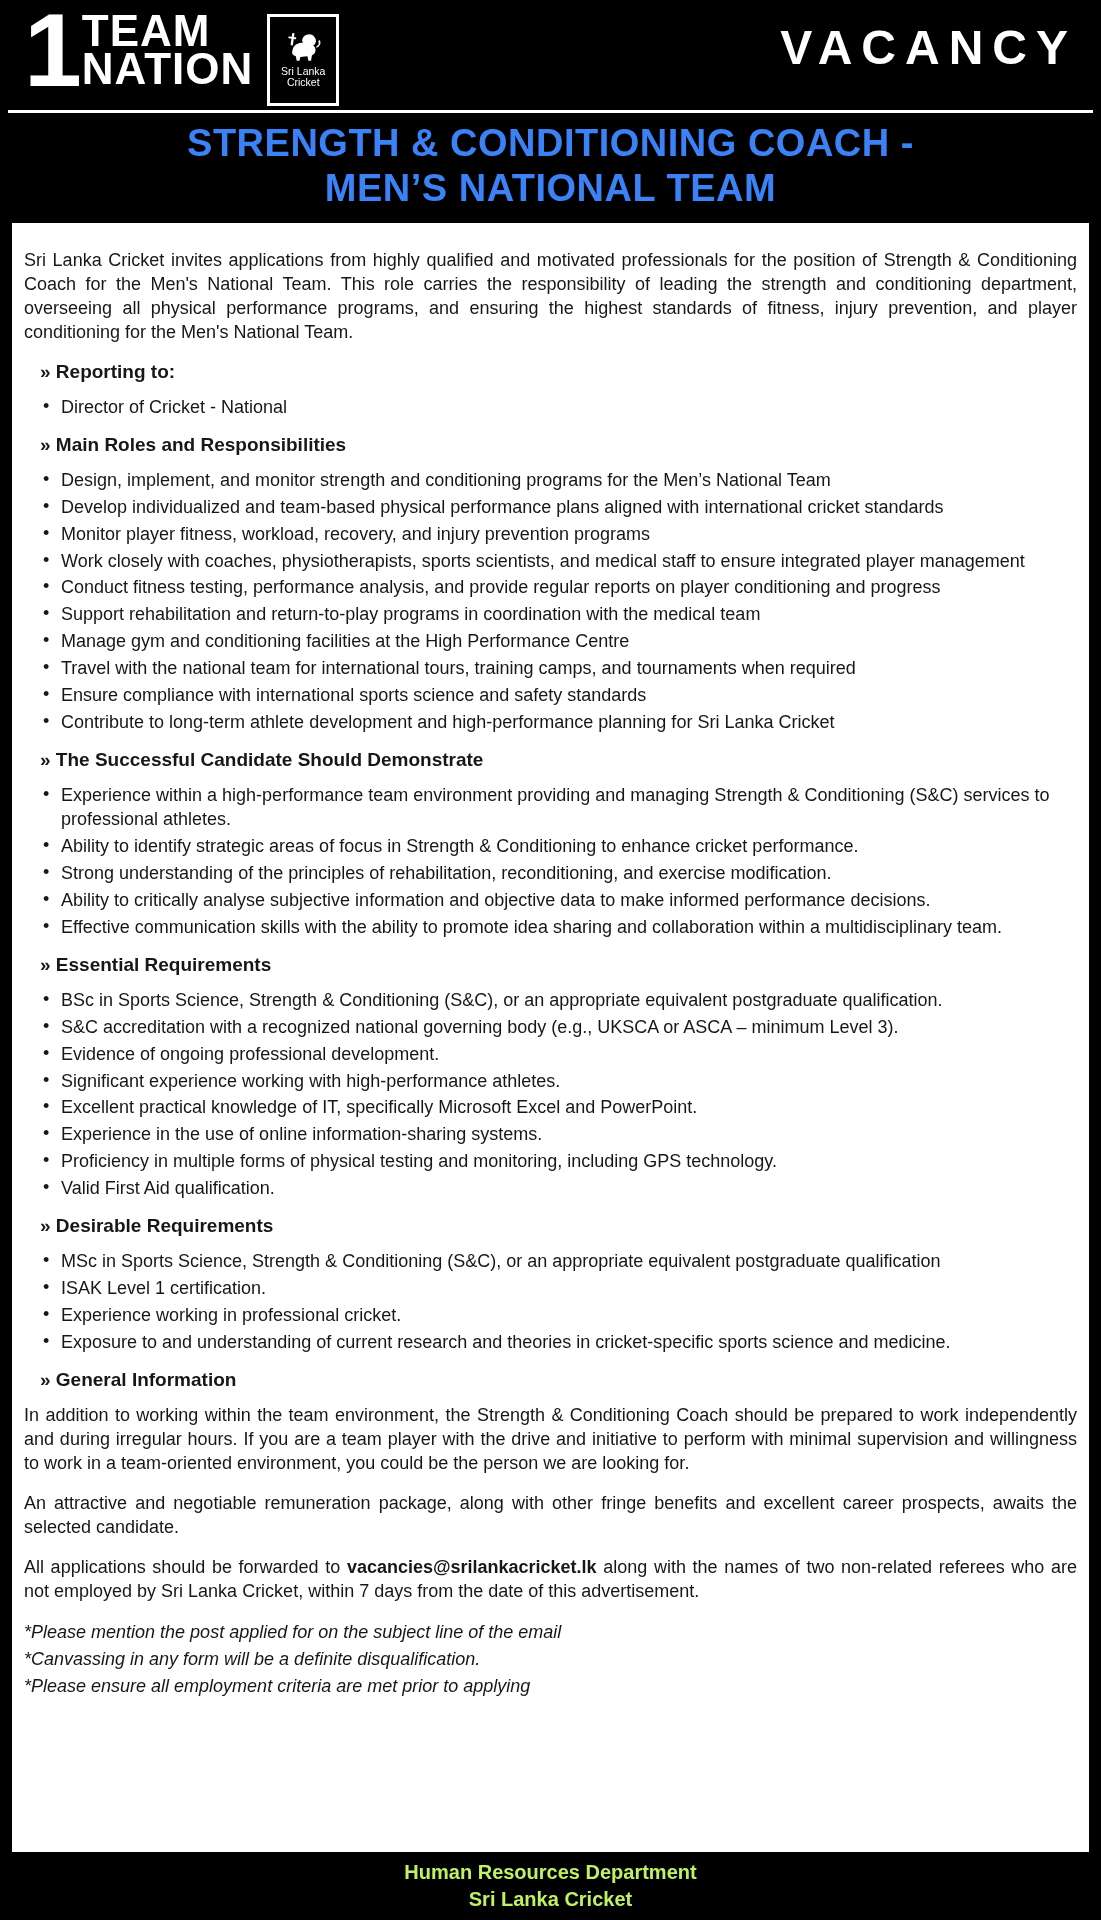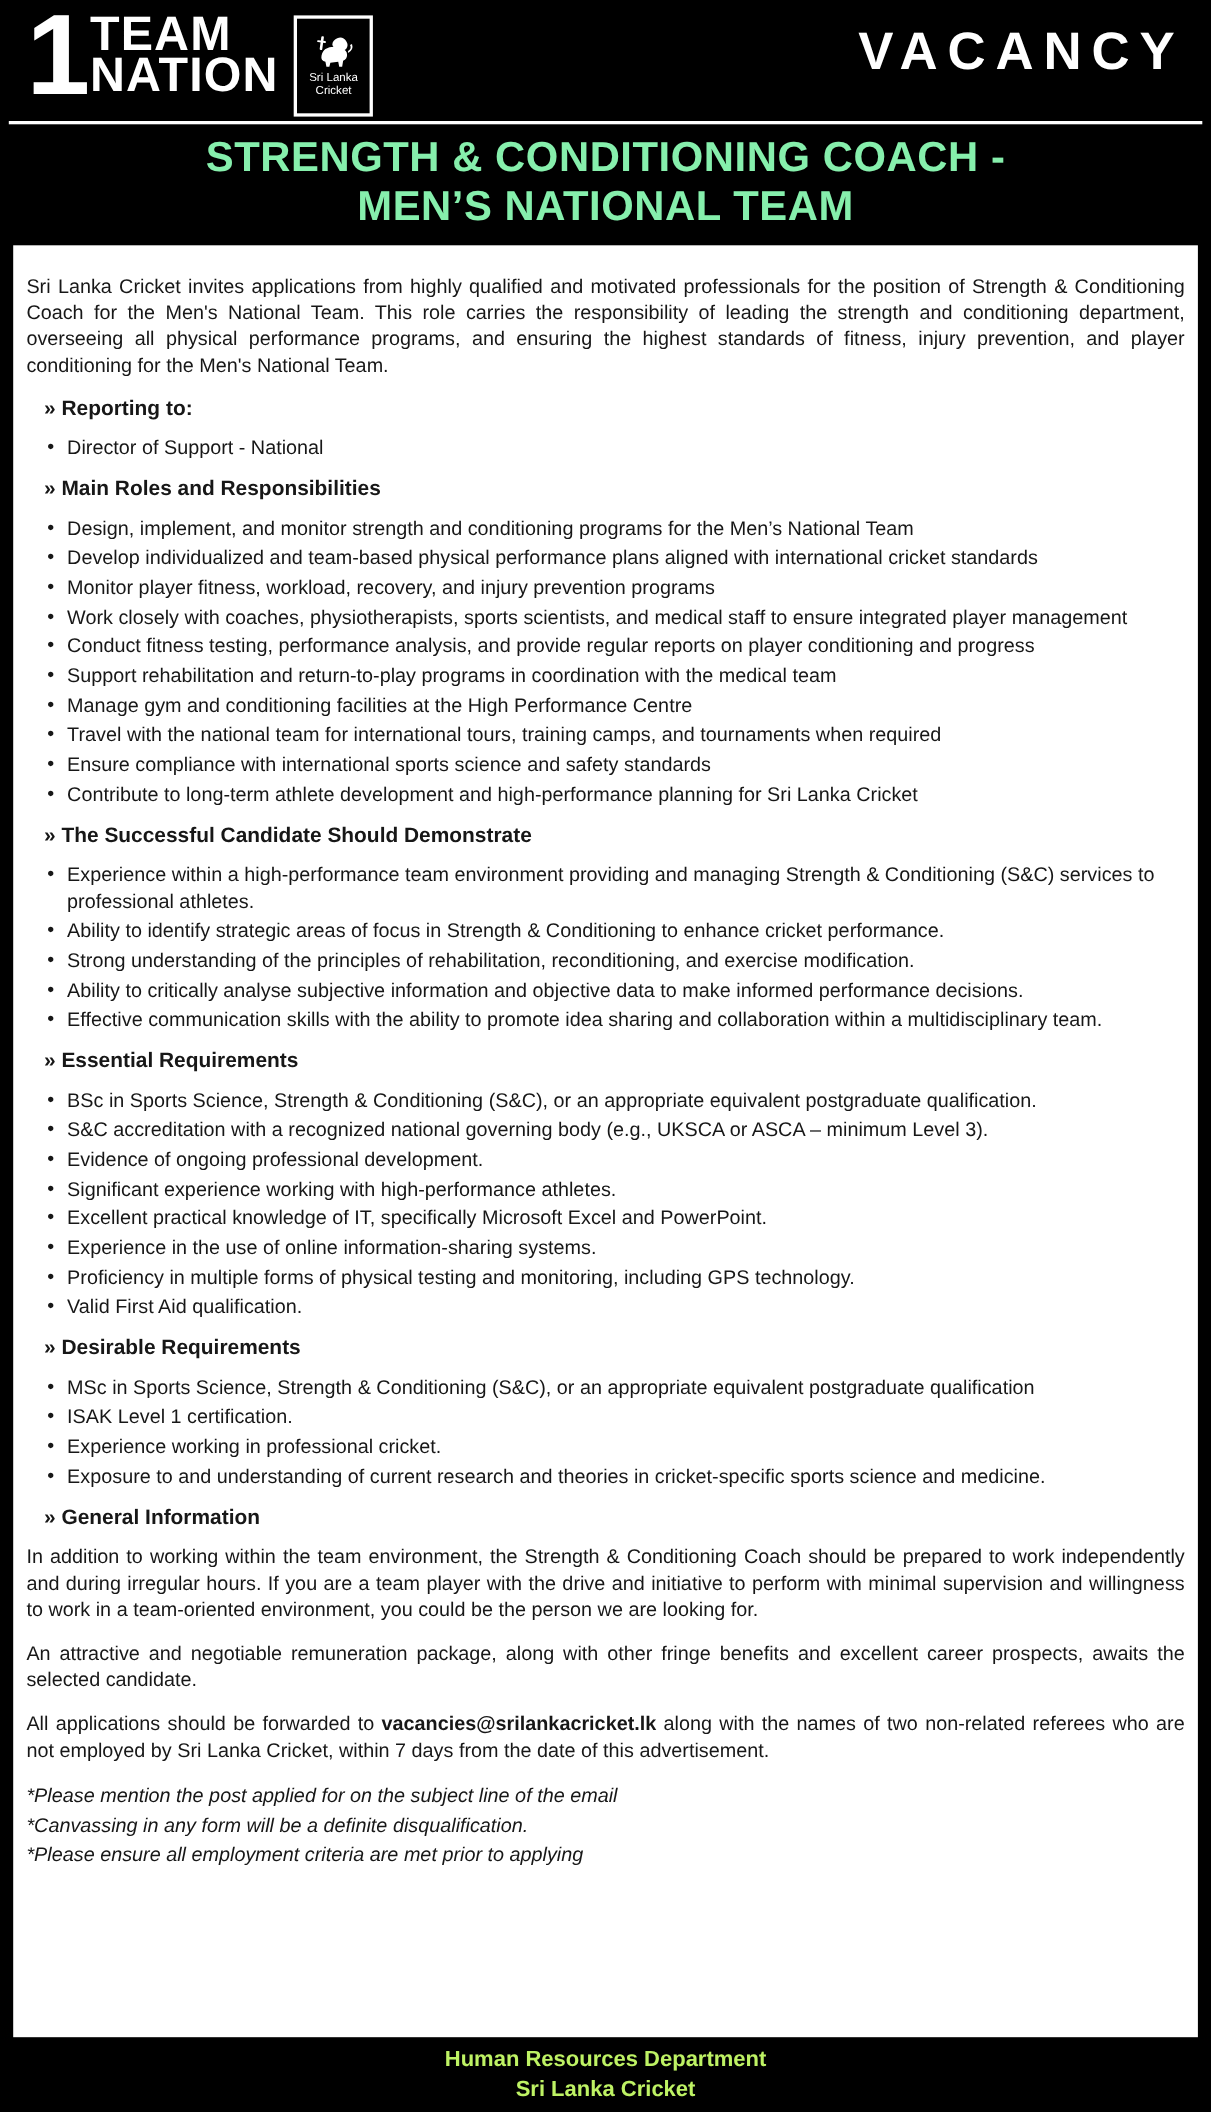--- a/index.html
+++ b/index.html
@@ -19,21 +19,21 @@
   .brand-one { font-size:104px; font-weight:800; line-height:84px; letter-spacing:-4px; margin-top:2px; }
   .brand-words { display:flex; flex-direction:column; margin:6px 0 0 4px;justify-content:flex-end; }
   .brand-word { font-size:44px; font-weight:800; line-height:38px; letter-spacing:1px; }
   .crest { width:72px; height:92px; border:3px solid #fff; margin:8px 0 0 14px;
            display:flex; flex-direction:column; align-items:center; justify-content:center; }
   .crest svg { width:40px; height:34px; display:block; }
   .crest-line { font-size:10.5px; line-height:11px; text-align:center; white-space:nowrap; }
   .vacancy { font-size:48px; font-weight:700; letter-spacing:9px; margin-top:14px; }
   .rule { position:absolute; left:8px; right:8px; top:110px; height:3px; background:#fff; }
   .title { position:absolute; top:121px; left:0; right:0; text-align:center;
-           font-size:38px; font-weight:700; line-height:45px; color:#86efac; letter-spacing:0.5px; }
+           font-size:38px; font-weight:700; line-height:45px; color:#3b82f6; letter-spacing:0.5px; }
 
   
   .panel { margin:0 12px; background:#fff; height:1629px; overflow:hidden;
            padding:26px 12px 0 12px; color:#171717; flex:0 0 auto; }
   .para { font-size:18px; line-height:1.33; text-align:justify; margin:0 0 16px; }
   .sec-heading { font-size:19px; font-weight:700; margin:14px 16px 13px; }
   ul.bullets { list-style:none; margin:0 0 6px; padding:0; }
   .bullets li { position:relative; padding-left:37px; font-size:18px; line-height:1.33; margin:0 0 3px; }
   .bullets li::before { content:"\2022"; position:absolute; left:19px; top:-1px; font-size:18px; }
   .apply-email { font-weight:700; }
@@ -79,21 +79,21 @@
       <div>MEN’S NATIONAL TEAM</div>
     </div>
   </div>
 
   <div class="panel">
 
     <p class="para">Sri Lanka Cricket invites applications from highly qualified and motivated professionals for the position of Strength &amp; Conditioning Coach for the Men's National Team. This role carries the responsibility of leading the strength and conditioning department, overseeing all physical performance programs, and ensuring the highest standards of fitness, injury prevention, and player conditioning for the Men's National Team.</p>
 
     <div class="sec-heading">» Reporting to:</div>
     <ul class="bullets">
-      <li>Director of Support - National</li>
+      <li>Director of Cricket - National</li>
     </ul>
 
     <div class="sec-heading">» Main Roles and Responsibilities</div>
     <ul class="bullets">
       <li>Design, implement, and monitor strength and conditioning programs for the Men’s National Team</li>
       <li>Develop individualized and team-based physical performance plans aligned with international cricket standards</li>
       <li>Monitor player fitness, workload, recovery, and injury prevention programs</li>
       <li>Work closely with coaches, physiotherapists, sports scientists, and medical staff to ensure integrated player management</li>
       <li>Conduct fitness testing, performance analysis, and provide regular reports on player conditioning and progress</li>
       <li>Support rehabilitation and return-to-play programs in coordination with the medical team</li>

